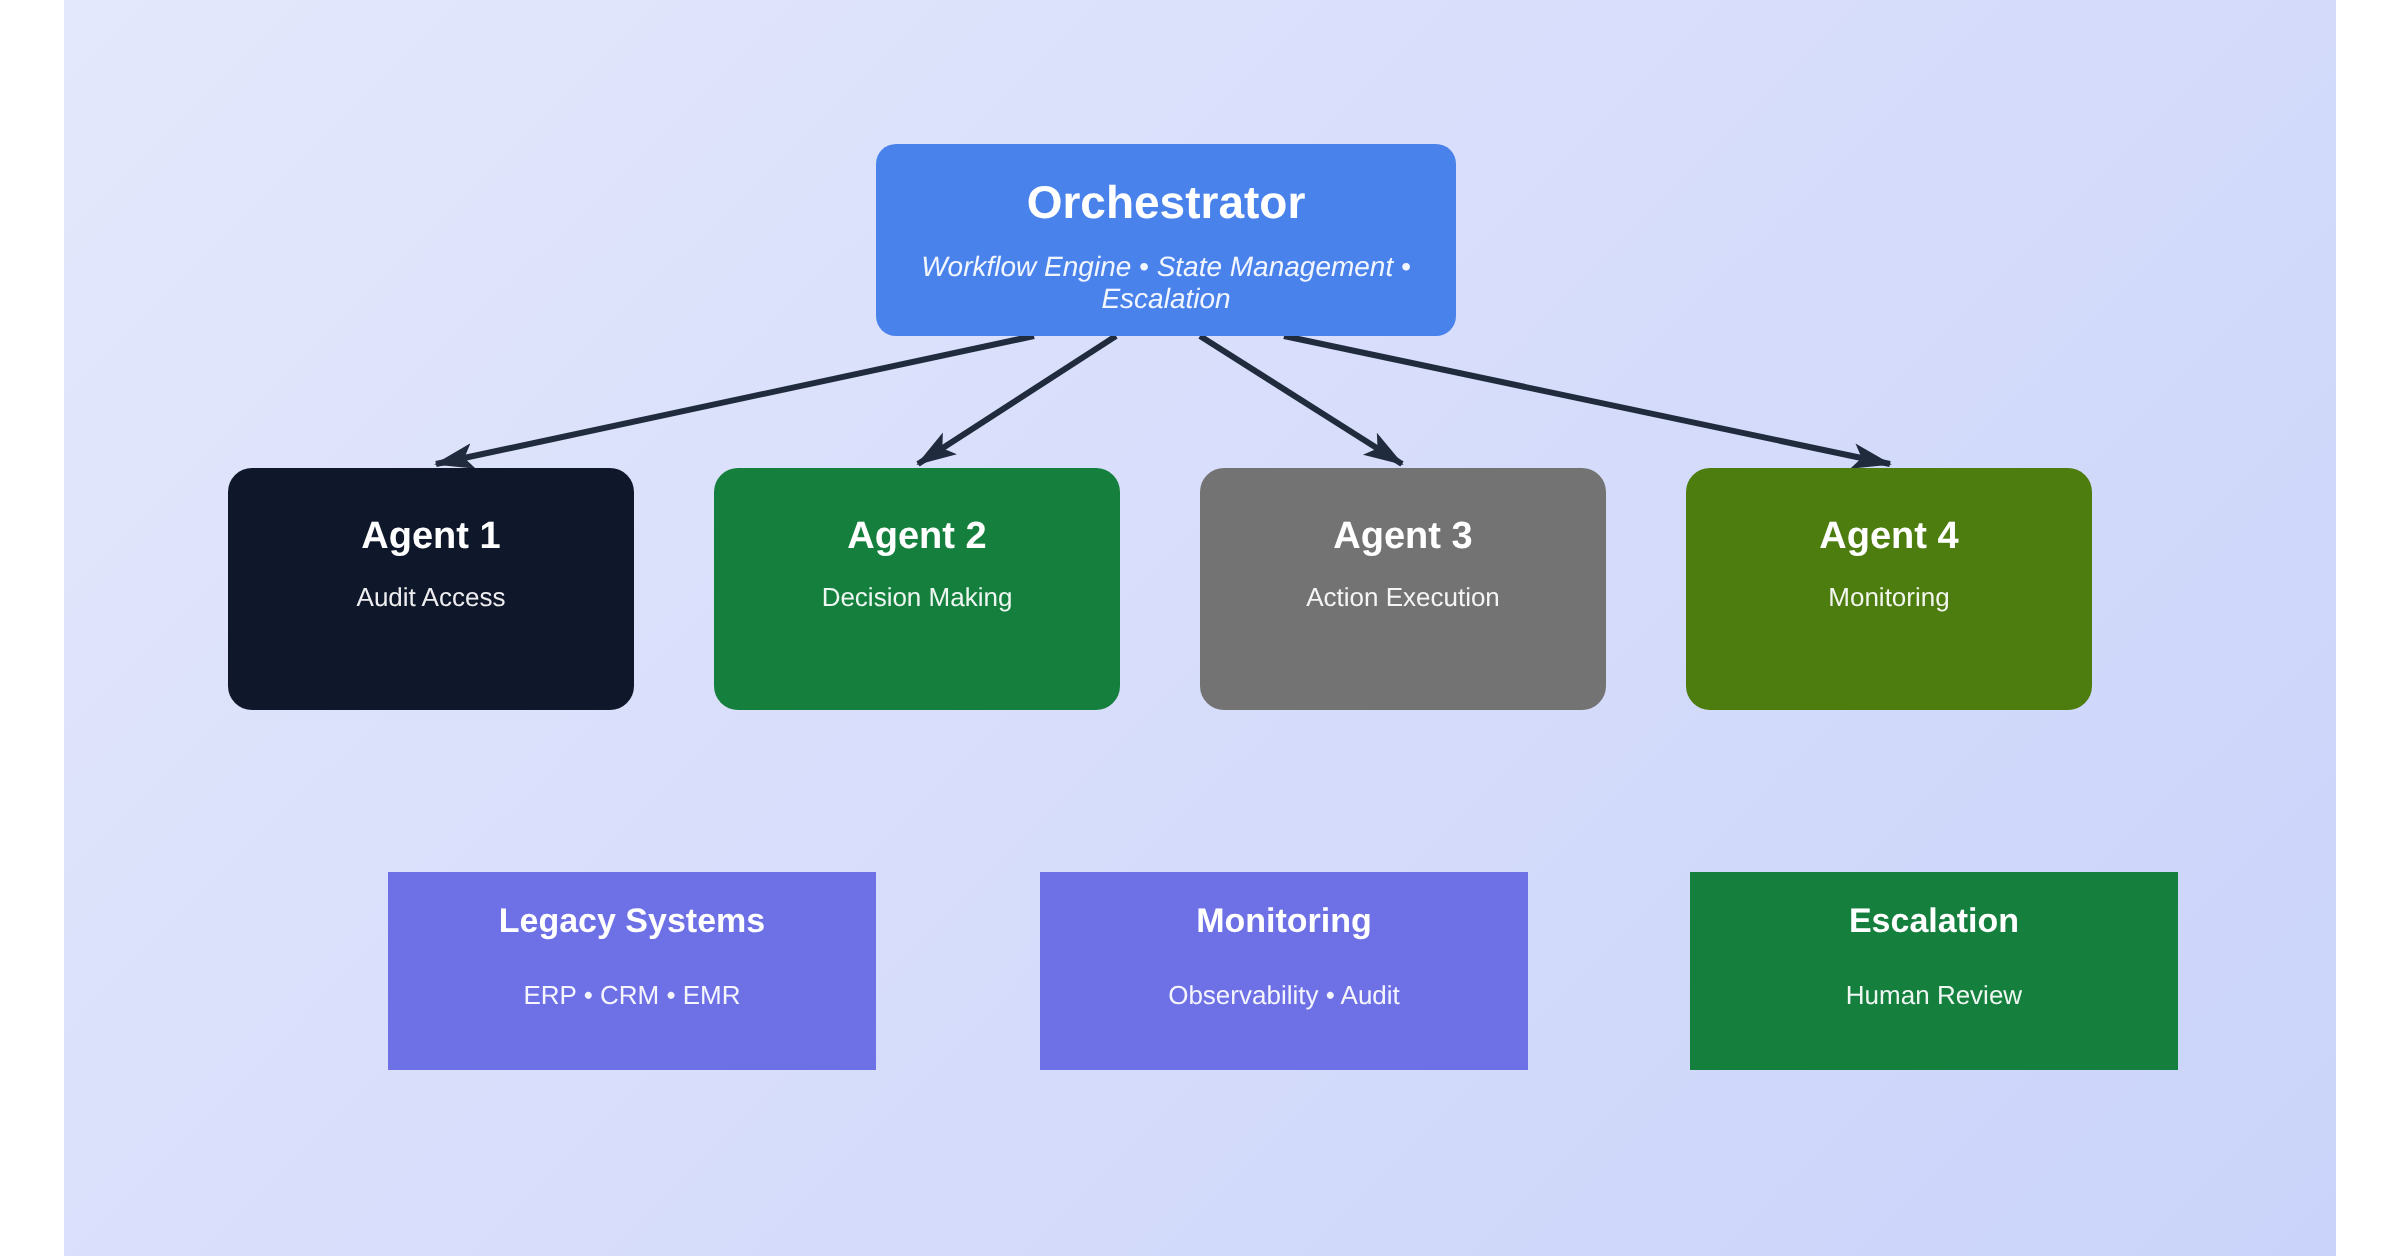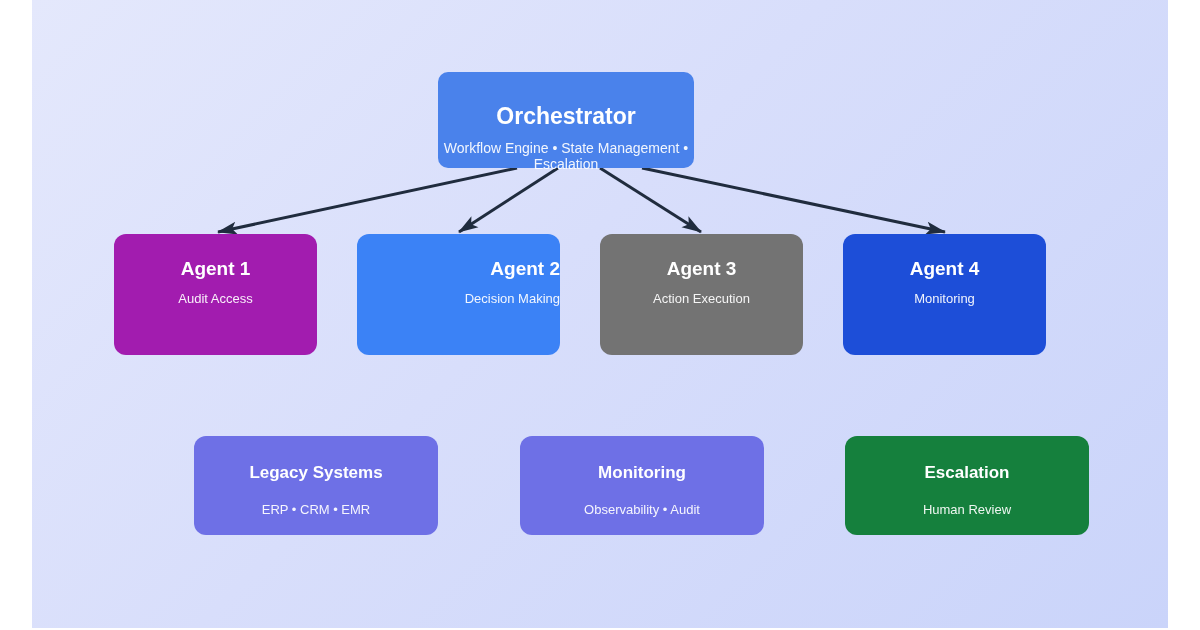--- a/index.html
+++ b/index.html
@@ -13,33 +13,33 @@
     position:absolute;left:32px;top:0;width:1136px;height:628px;
     background:linear-gradient(135deg,#e4e8fc 0%,#d8defb 45%,#cad4fa 100%);
   }
   .arrow-layer{position:absolute;left:0;top:0;width:1200px;height:630px;pointer-events:none;}
   .node{
     position:absolute;box-sizing:border-box;text-align:center;color:#ffffff;
   }
   .node .title{font-weight:bold;}
   .node .subtitle{color:rgba(255,255,255,0.93);}
   .orchestrator{
-    left:438px;top:72px;width:256px;height:96px;border-radius:10px;
-    padding-top:30px;
+    left:438px;top:72px;width:290px;height:96px;border-radius:10px;
+    padding-top:15px;
   }
   .orchestrator .title{font-size:23px;line-height:28px;}
-  .orchestrator .subtitle{font-size:14px;line-height:16px;margin-top:10px;}
+  .orchestrator .subtitle{font-size:14px;line-height:16px;margin-top:10px;font-style:italic;}
   .agent{
     top:234px;width:203px;height:121px;border-radius:12px;padding-top:23px;
   }
   .agent .title{font-size:19px;line-height:24px;}
   .agent .subtitle{font-size:13px;line-height:15px;margin-top:10px;}
   .agent-0{left:114px}.agent-1{left:357px}.agent-2{left:600px}.agent-3{left:843px}
   .subsystem{
-    top:436px;width:244px;height:99px;border-radius:12px;padding-top:27px;
+    top:436px;width:244px;height:99px;border-radius:0;padding-top:15px;
   }
   .subsystem .title{font-size:17px;line-height:20px;}
   .subsystem .subtitle{font-size:13px;line-height:15px;margin-top:19px;}
   .subsystem-0{left:194px}.subsystem-1{left:520px}.subsystem-2{left:845px}
 </style>
 </head>
 <body>
 
 <div class="stage">
 
@@ -57,33 +57,33 @@
         <line x1="600" y1="168" x2="701" y2="232" stroke="#202c3e" stroke-width="3" marker-end="url(#head)"></line>
         <line x1="642" y1="168" x2="945" y2="232" stroke="#202c3e" stroke-width="3" marker-end="url(#head)"></line>
       </g>
   </svg>
 
   <div class="node orchestrator" style="background: rgb(74, 130, 235);">
     <div class="title">Orchestrator</div>
     <div class="subtitle">Workflow Engine • State Management • Escalation</div>
   </div>
 
-  <div class="node agent agent-0" style="background: #a21caf;">
+  <div class="node agent agent-0" style="background: #0f172a;">
     <div class="title">Agent 1</div>
     <div class="subtitle">Audit Access</div>
   </div>
-  <div class="node agent agent-1" style="background: #3b82f6; text-align: right;">
+  <div class="node agent agent-1" style="background: #15803d;">
     <div class="title">Agent 2</div>
     <div class="subtitle">Decision Making</div>
   </div>
   <div class="node agent agent-2" style="background: #737373;">
     <div class="title">Agent 3</div>
     <div class="subtitle">Action Execution</div>
   </div>
-  <div class="node agent agent-3" style="background: #1d4ed8;">
+  <div class="node agent agent-3" style="background: #4d7c0f;">
     <div class="title">Agent 4</div>
     <div class="subtitle">Monitoring</div>
   </div>
 
   <div class="node subsystem subsystem-0" style="background: rgb(110, 112, 230);">
     <div class="title">Legacy Systems</div>
     <div class="subtitle">ERP • CRM • EMR</div>
   </div>
   <div class="node subsystem subsystem-1" style="background: rgb(110, 112, 230);">
     <div class="title">Monitoring</div>

